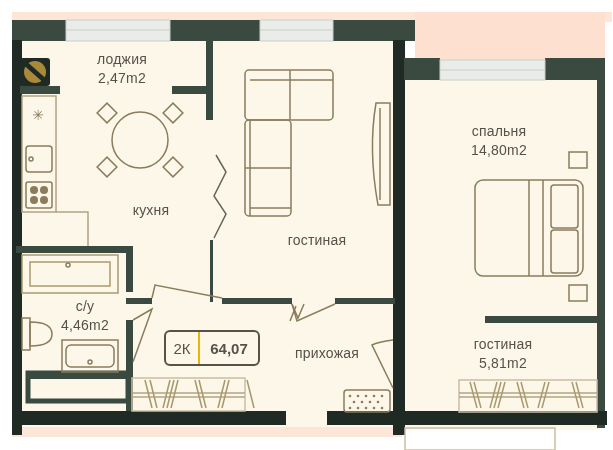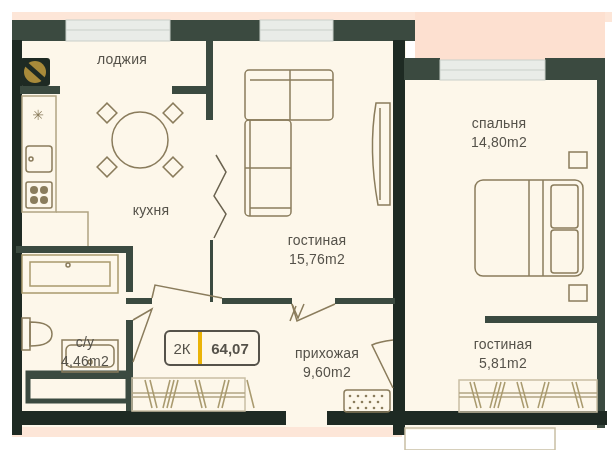--- a/index.html
+++ b/index.html
@@ -3,21 +3,21 @@
 <meta charset="utf-8">
 <style>
   html, body { margin: 0; padding: 0; }
   body { width: 613px; height: 450px; background: #ffffff; position: relative; overflow: hidden;
          font-family: "Liberation Sans", "DejaVu Sans", sans-serif; }
   #plan { position: absolute; left: 0; top: 0; width: 613px; height: 450px; }
   .room-label { position: absolute; text-align: center; color: #55524a; font-size: 14px; line-height: 19px; letter-spacing: 0.2px; }
   .room-label .area { display: block; }
   .badge { position: absolute; left: 164px; top: 330px; width: 96px; height: 36px; border: 2px solid #55524a;
            border-radius: 6px; box-sizing: border-box; display: flex; color: #55524a; font-size: 15px; }
-  .badge .rooms { width: 32px; border-right: 4px solid #eab308; display: flex; align-items: center; justify-content: center; }
+  .badge .rooms { width: 32px; border-right: 2px solid #eab308; display: flex; align-items: center; justify-content: center; }
   .badge .total { flex: 1; display: flex; align-items: center; justify-content: center; font-weight: bold; }
 </style>
 </head>
 <body>
 
 <svg id="plan" viewBox="0 0 613 450" xmlns="http://www.w3.org/2000/svg">
 
   <rect x="12" y="12" width="600" height="10" fill="#fde6d8"></rect>
   <rect x="415" y="12" width="190" height="48" fill="#fde0d0"></rect>
   <rect x="12" y="425" width="390" height="12" fill="#fde6d8"></rect>
@@ -188,39 +188,38 @@
         <path d="M549 382 L542 408"></path>
       <path d="M572 382 L579 408"></path>
         <path d="M576 382 L583 408"></path>
     </g>
     <rect x="405" y="428" width="150" height="22" stroke="#c9bfa4"></rect>
   </g>
 </svg>
 
 <div class="room-label" style="left:72px; top:50px; width:100px;">
   <span>лоджия</span>
+  <span class="area">2,47m2</span>
 </div>
 <div class="room-label" style="left:101px; top:201px; width:100px;">
   <span>кухня</span>
 </div>
 <div class="room-label" style="left:262px; top:231px; width:110px;">
   <span>гостиная</span>
-  <span class="area">15,76m2</span>
-</div>
-<div class="room-label" style="left:444px; top:114px; width:110px;">
+</div>
+<div class="room-label" style="left:444px; top:122px; width:110px;">
   <span>спальня</span>
   <span class="area">14,80m2</span>
 </div>
-<div class="room-label" style="left:40px; top:297px; width:90px;margin-top:36px;">
+<div class="room-label" style="left:40px; top:297px; width:90px;">
   <span>с/у</span>
   <span class="area">4,46m2</span>
 </div>
 <div class="room-label" style="left:272px; top:344px; width:110px;">
   <span>прихожая</span>
-  <span class="area">9,60m2</span>
 </div>
 <div class="room-label" style="left:448px; top:335px; width:110px;">
   <span>гостиная</span>
   <span class="area">5,81m2</span>
 </div>
 
 <div class="badge">
   <div class="rooms">2К</div>
   <div class="total">64,07</div>
 </div>

